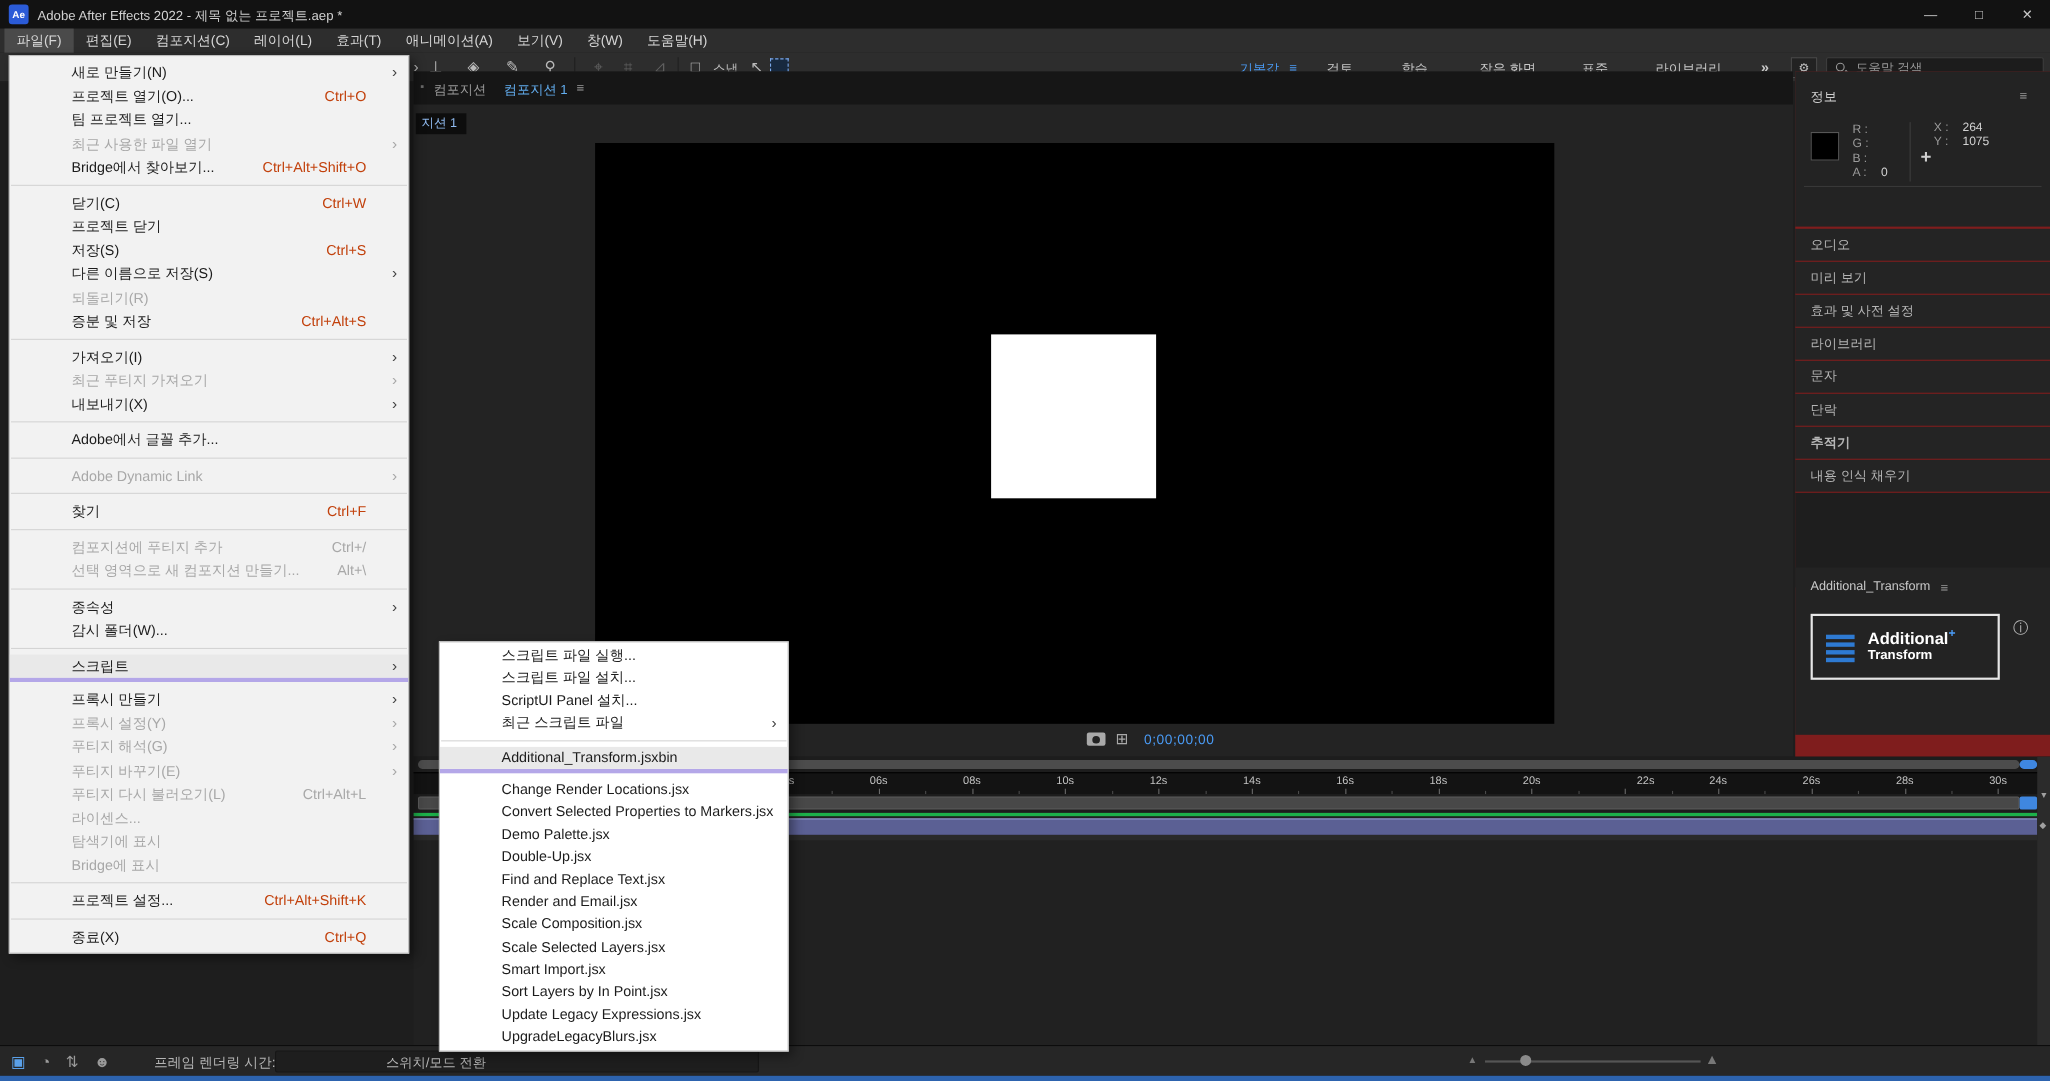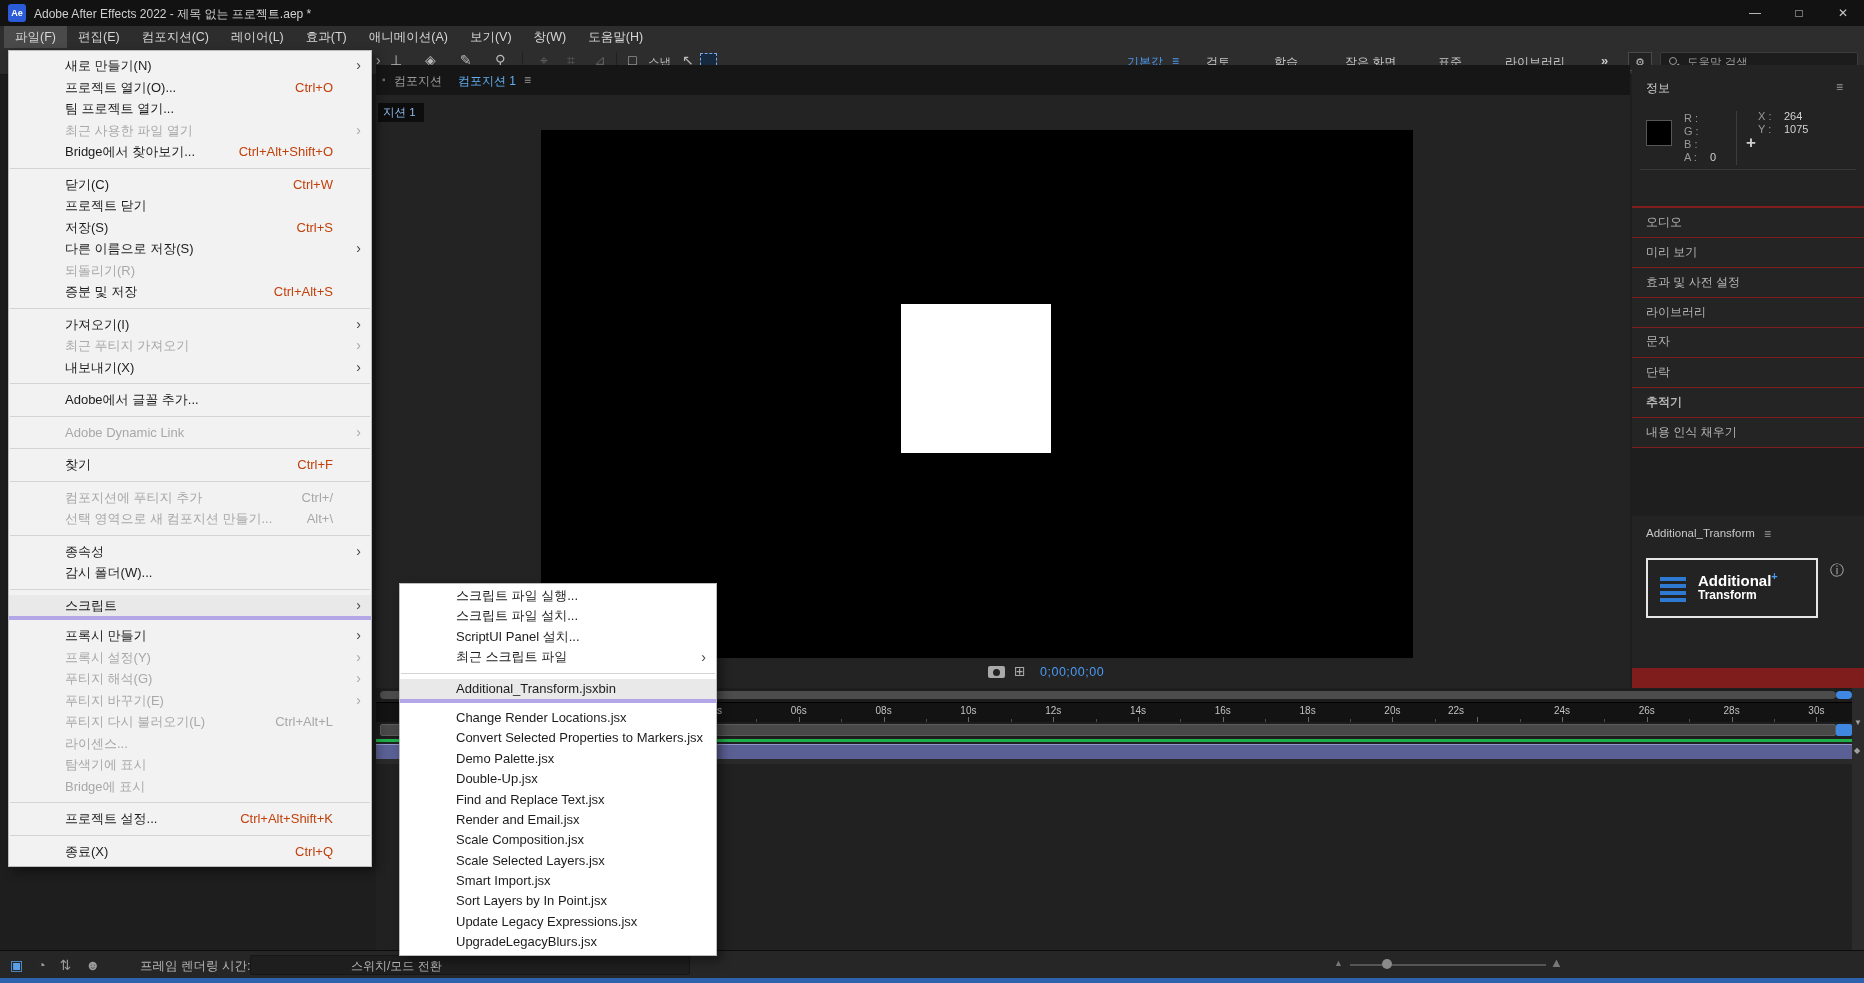--- a/index.html
+++ b/index.html
@@ -276,21 +276,21 @@
       <span class="ruler-tick minor" style="left: 719.6px;"></span>
       <span class="ruler-label" style="left: 846.8px;">16s</span>
       <span class="ruler-tick" style="left: 846.8px;"></span>
       <span class="ruler-tick minor" style="left: 804.4px;"></span>
       <span class="ruler-label" style="left: 931.6px;">18s</span>
       <span class="ruler-tick" style="left: 931.6px;"></span>
       <span class="ruler-tick minor" style="left: 889.2px;"></span>
       <span class="ruler-label" style="left: 1016.4px;">20s</span>
       <span class="ruler-tick" style="left: 1016.4px;"></span>
       <span class="ruler-tick minor" style="left: 974px;"></span>
-      <span class="ruler-label" style="left: 1080px;">22s</span>
+      <span class="ruler-label" style="left: 1120px;">22s</span>
       <span class="ruler-tick" style="left: 1101.2px;"></span>
       <span class="ruler-tick minor" style="left: 1058.8px;"></span>
       <span class="ruler-label" style="left: 1186px;">24s</span>
       <span class="ruler-tick" style="left: 1186px;"></span>
       <span class="ruler-tick minor" style="left: 1143.6px;"></span>
       <span class="ruler-label" style="left: 1270.8px;">26s</span>
       <span class="ruler-tick" style="left: 1270.8px;"></span>
       <span class="ruler-tick minor" style="left: 1228.4px;"></span>
       <span class="ruler-label" style="left: 1355.6px;">28s</span>
       <span class="ruler-tick" style="left: 1355.6px;"></span>

